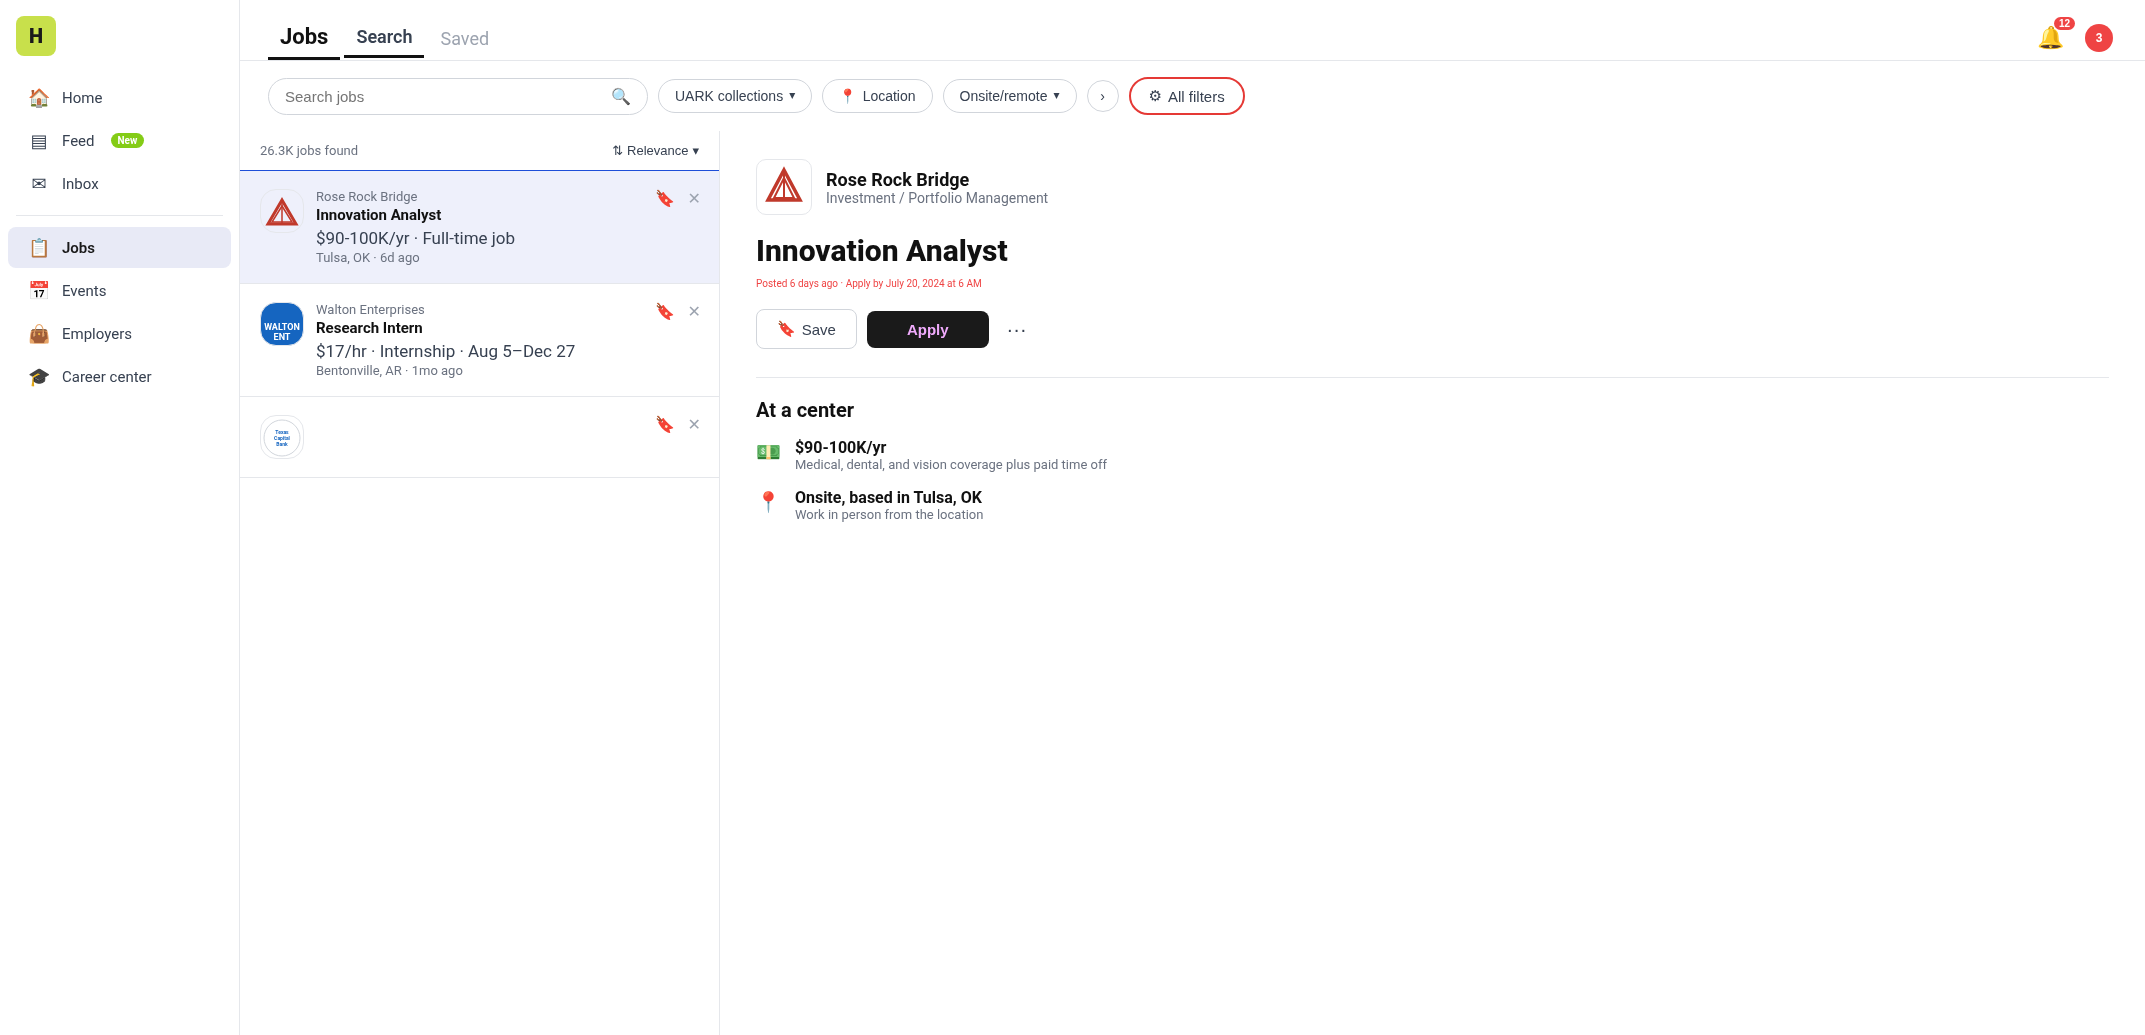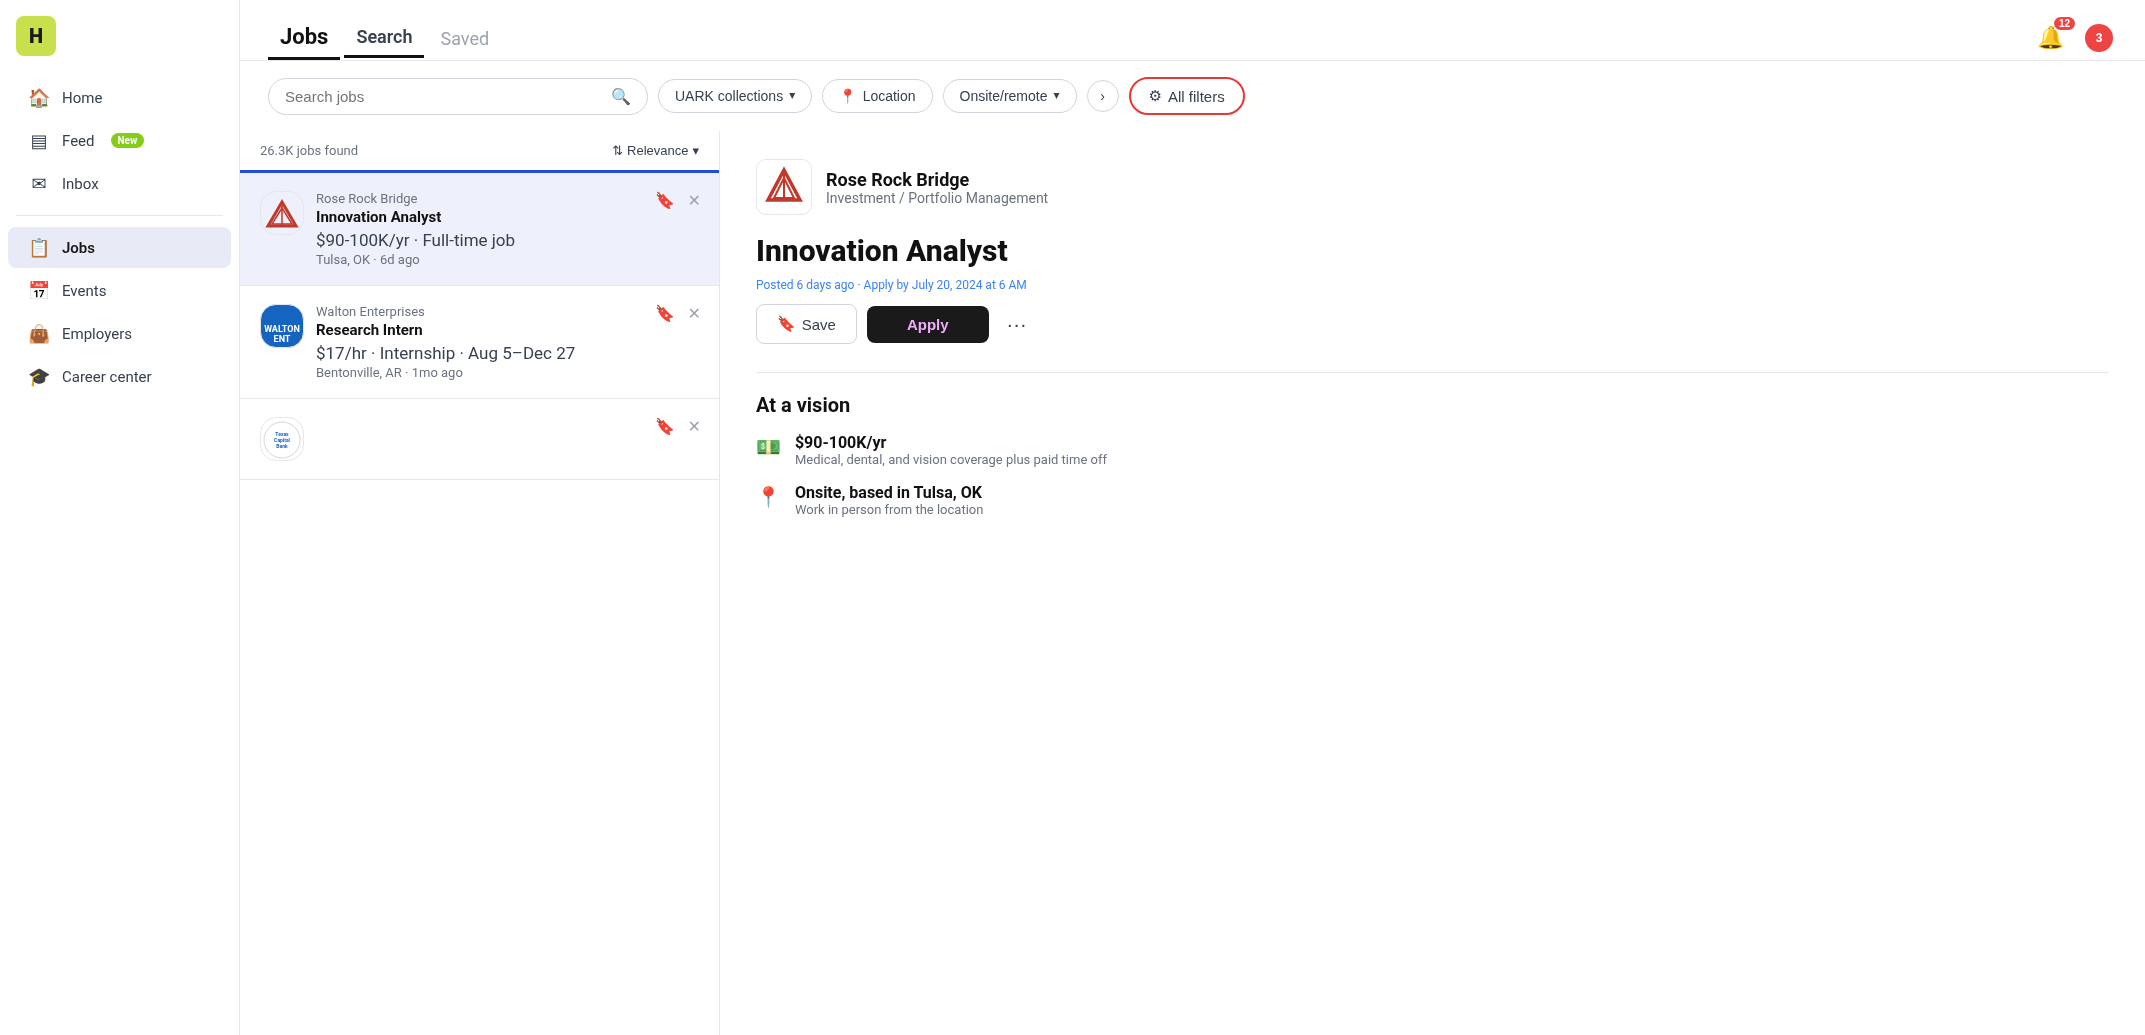--- a/index.html
+++ b/index.html
@@ -120,21 +120,21 @@
     
     .job-list {
       width: 480px; min-width: 480px;
       border-right: 1px solid #e5e7eb;
       overflow-y: auto;
       display: flex; flex-direction: column;
     }
     .job-list-header {
       display: flex; align-items: center; justify-content: space-between;
       padding: 12px 20px;
-      border-bottom: 3px solid #1d4ed8;
+      border-bottom: 1px solid #1d4ed8;
     }
     .jobs-count { font-size: 13px; color: #6b7280; }
     .sort-btn {
       display: flex; align-items: center; gap: 4px;
       background: none; border: none; cursor: pointer;
       font-size: 13px; color: #374151;
     }
     .job-card {
       display: flex; align-items: flex-start; gap: 12px;
       padding: 18px 20px;
@@ -168,21 +168,21 @@
       flex: 1; overflow-y: auto; padding: 28px 36px;
     }
     .company-header { display: flex; align-items: center; gap: 14px; margin-bottom: 18px; }
     .company-logo-large {
       width: 56px; height: 56px; border: 1px solid #e5e7eb; border-radius: 10px;
       display: flex; align-items: center; justify-content: center; font-size: 14px;
     }
     .company-name { font-size: 18px; font-weight: 700; color: #111; }
     .company-industry { font-size: 14px; color: #6b7280; }
     .job-detail-title { font-size: 30px; font-weight: 800; color: #111; margin-bottom: 10px; }
-    .job-meta { font-size: 12px; color: #3b82f6; margin-bottom: 12px; }
+    .job-meta { font-size: 10px; color: #ef4444; margin-bottom: 20px; }
     .job-actions { display: flex; align-items: center; gap: 10px; margin-bottom: 28px; }
     .save-btn {
       display: flex; align-items: center; gap: 6px;
       border: 1.5px solid #d1d5db; border-radius: 8px;
       padding: 10px 20px; background: #fff; cursor: pointer;
       font-size: 15px; font-weight: 500; color: #374151;
     }
     .apply-btn {
       background: #1a1a1a; color: #f0abfc; border: none; border-radius: 8px;
       padding: 10px 40px; font-size: 15px; font-weight: 600; cursor: pointer;
@@ -388,21 +388,21 @@
         <button class="save-btn">
           <span>🔖</span>
           <span>Save</span>
         </button>
         <button class="apply-btn">Apply</button>
         <button class="more-btn">···</button>
       </div>
 
       <hr class="divider">
 
-      <div class="at-a-glance">At a vision</div>
+      <div class="at-a-glance">At a center</div>
 
       <div class="glance-item">
         <span class="glance-icon">💵</span>
         <div>
           <div class="glance-main">$90-100K/yr</div>
           <div class="glance-sub">Medical, dental, and vision coverage plus paid time off</div>
         </div>
       </div>
 
       <div class="glance-item">

